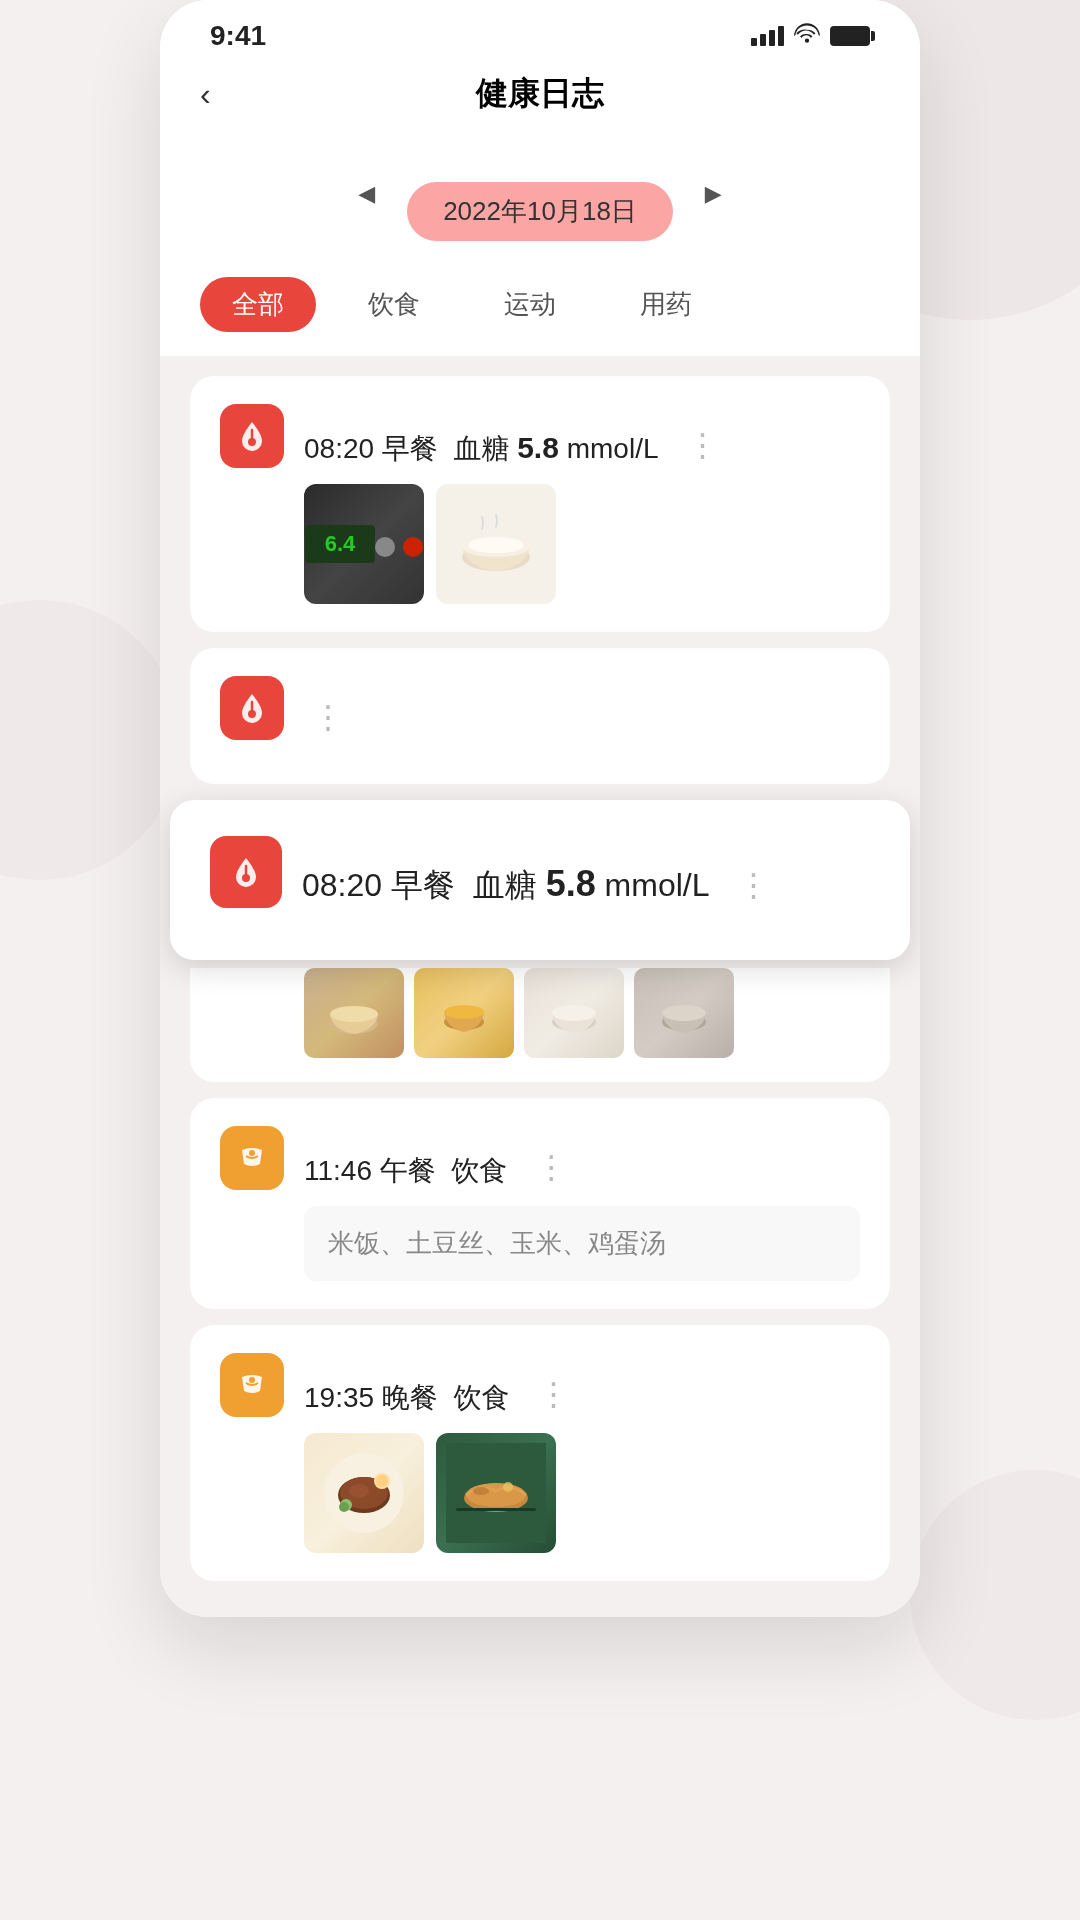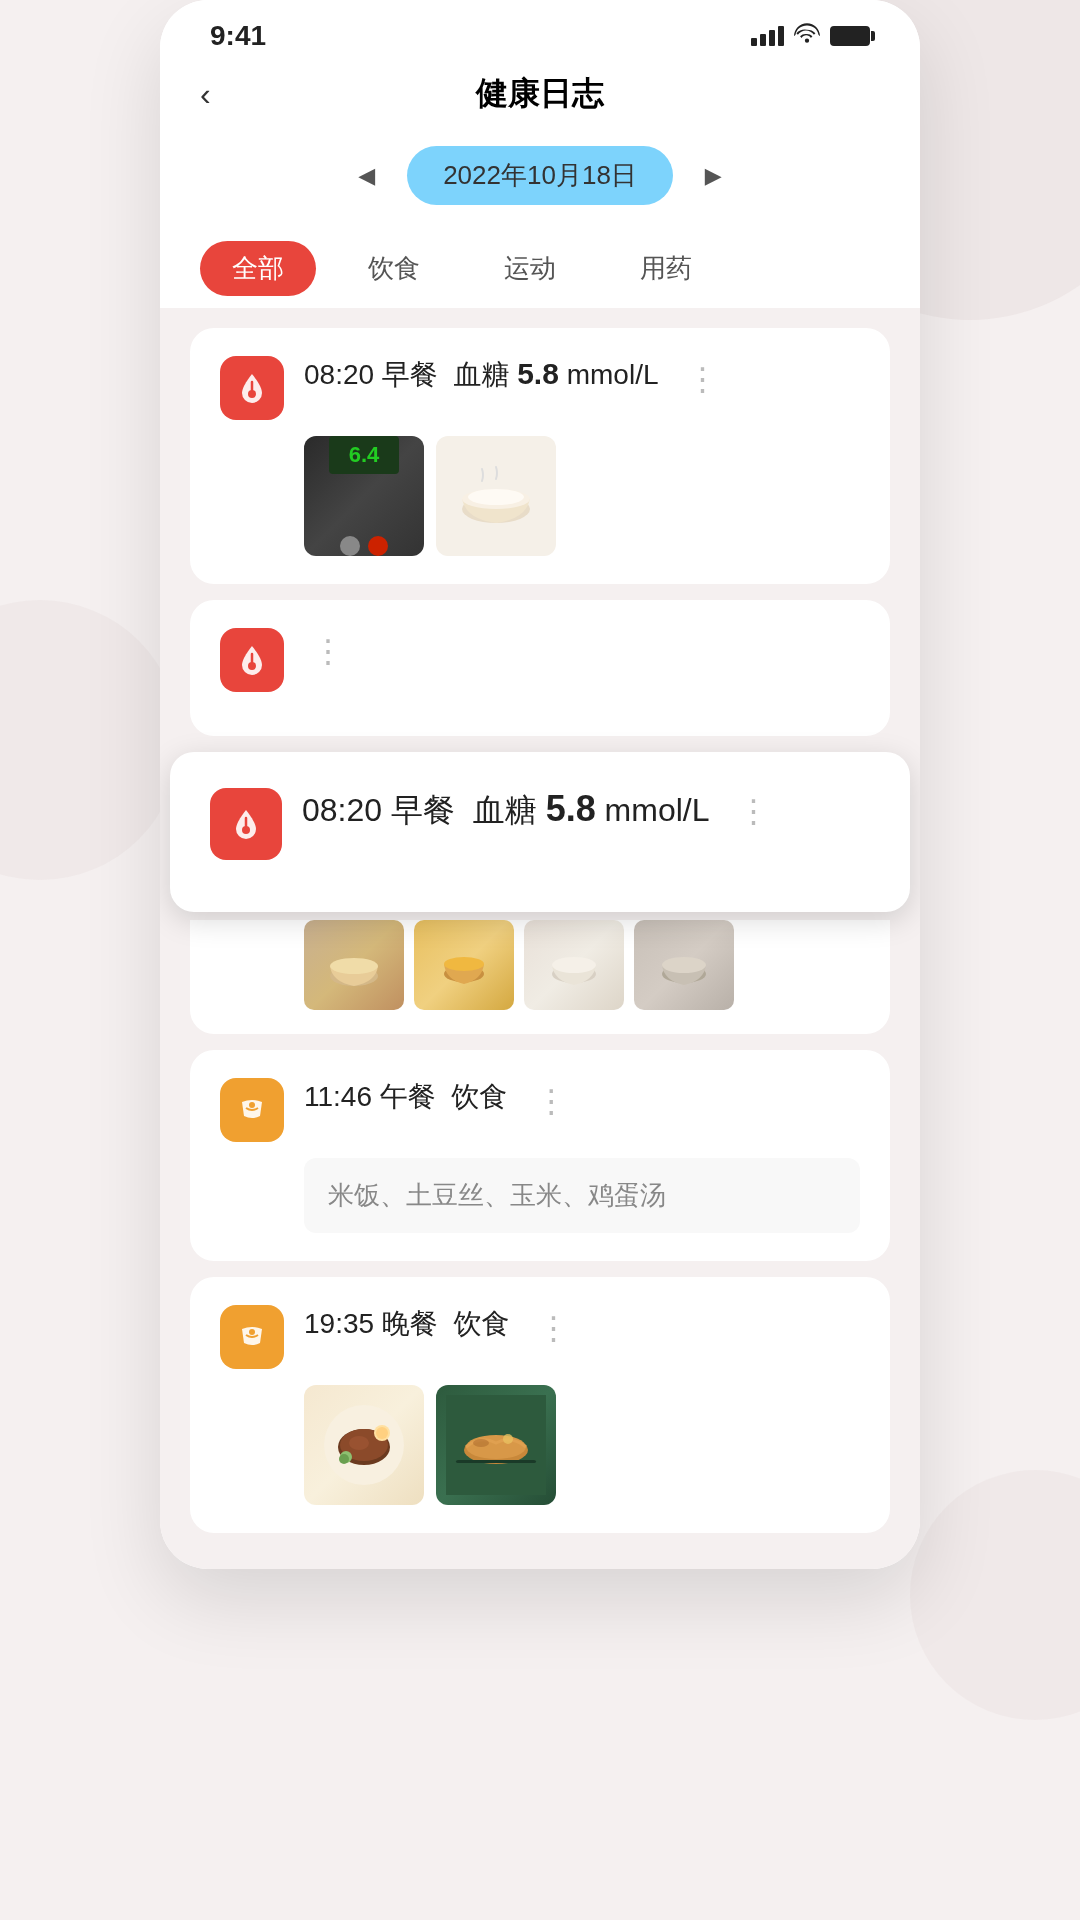--- a/index.html
+++ b/index.html
@@ -187,33 +187,34 @@
     }
 
     .date-arrow {
       font-size: 22px;
       color: #555;
       cursor: pointer;
       padding: 6px 12px;
     }
 
     .date-display {
-      background: #7dd3fc;
+      background: #fca5a5;
       border-radius: 30px;
       padding: 12px 36px;
       font-size: 26px;
       color: #333;
       font-weight: 500;
+      margin-top: 36px;
     }
 
     
     .filter-tabs {
       display: flex;
       gap: 20px;
-      padding: 16px 40px 12px;
+      padding: 16px 40px 24px;
       background: #fff;
     }
 
     .filter-tab {
       padding: 10px 32px;
       border-radius: 30px;
       font-size: 26px;
       cursor: pointer;
       font-weight: 500;
     }
@@ -246,21 +247,21 @@
     .log-card.highlighted {
       margin: 0 -20px;
       border-radius: 24px;
       box-shadow: 0 8px 30px rgba(0,0,0,0.15);
       position: relative;
       z-index: 10;
     }
 
     .log-entry-header {
       display: flex;
-      align-items: flex-start;
+      align-items: flex-end;
       gap: 20px;
       margin-bottom: 16px;
     }
 
     .log-icon {
       width: 64px;
       height: 64px;
       border-radius: 16px;
       display: flex;
       align-items: center;
@@ -313,23 +314,22 @@
       border-radius: 12px;
       background: #ddd;
       overflow: hidden;
       flex-shrink: 0;
     }
 
     
     .thumb-glucose {
       background: linear-gradient(135deg, #2a2a2a 0%, #444 50%, #333 100%);
       display: flex;
-      flex-direction: column;
-      align-items: center;
-      justify-content: space-between;
+      align-items: center;
+      justify-content: center;
       position: relative;
     }
 
     .thumb-glucose .screen {
       background: #1a3a1a;
       width: 70px;
       height: 38px;
       border-radius: 4px;
       display: flex;
       align-items: center;

